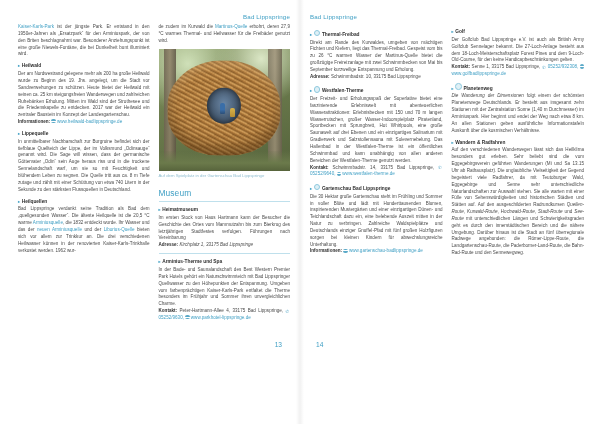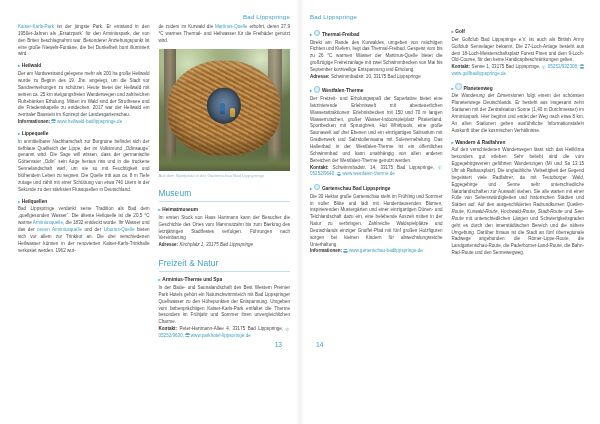--- a/index.html
+++ b/index.html
@@ -277,21 +277,20 @@
         <div class="section-head">Museum</div>
         <div class="section-rule"></div>
 
         <div class="sub">
           <span class="tri">▸</span>
           <span>Heimatmuseum</span>
         </div>
         <p class="body tight">Im ersten Stock von Haus Hartmann kann der Besucher die Geschichte des Ortes vom Mammutzahn bis zum Bierkrug des letztjährigen Stadtfestes verfolgen. Führungen nach Vereinbarung</p>
         <p class="body"><span class="bold">Adresse:</span> <span class="ital">Kirchplatz 1, 33175 Bad Lippspringe</span></p>
 
-        <div class="section-head">Freizeit &amp; Natur</div>
         <div class="section-rule"></div>
 
         <div class="sub">
           <span class="tri">▸</span>
           <span>Arminius-Therme und Spa</span>
         </div>
         <p class="body tight">In der Bade- und Saunalandschaft des Best Western Premier Park Hotels gehört ein Naturschwimmteich mit Bad Lippspringer Quellwasser zu den Höhepunkten der Entspannung. Umgeben vom farbenprächtigen Kaiser-Karls-Park entfaltet die Therme besonders im Frühjahr und Sommer ihren unvergleichlichen Charme.</p>
         <p class="body"><span class="bold">Kontakt:</span> <span>Peter-Hartmann-Allee 4, 33175 Bad Lippspringe,</span> <span class="ic ic-phone">✆</span> <span class="link">05252/9630,</span> <span class="ic ic-globe"></span> <span class="link">www.parkhotel-lippspringe.de</span></p>
       </div>
     </div>

